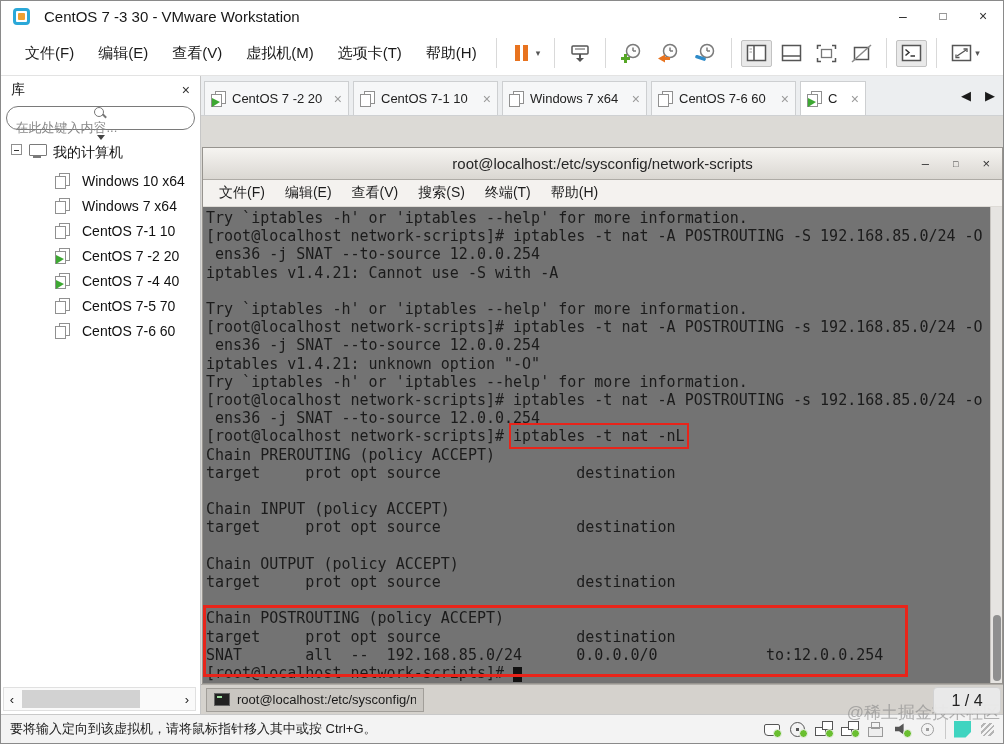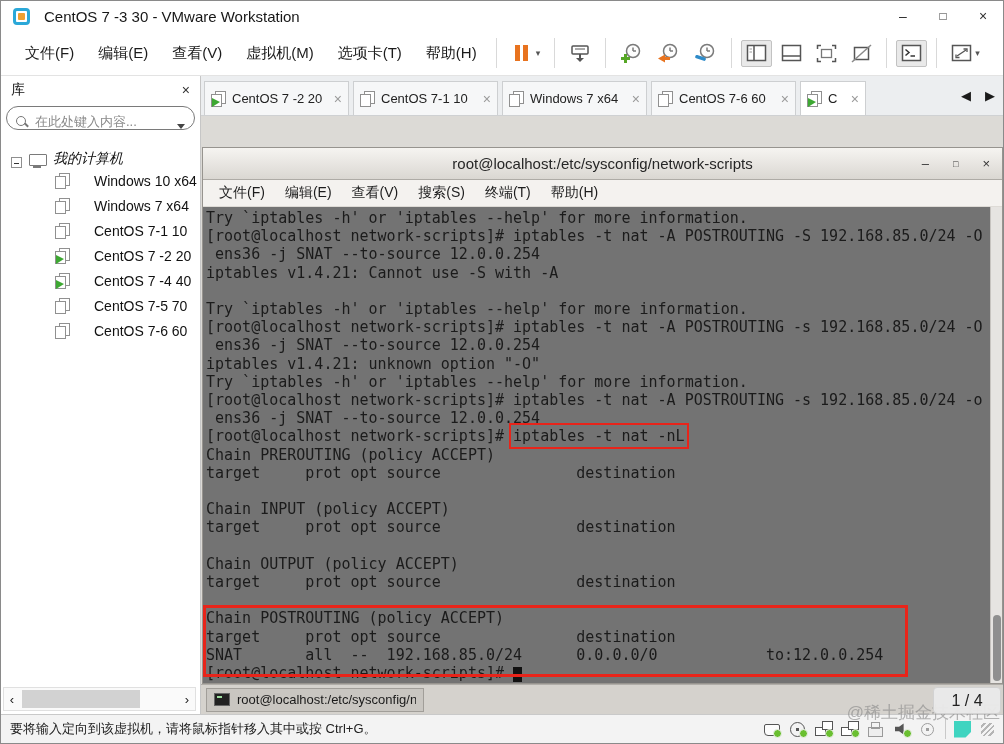--- a/index.html
+++ b/index.html
@@ -34,35 +34,35 @@
   .vmicon .sq::before{content:'';position:absolute;left:4px;top:0;width:9px;height:11px;border:1px solid #909090;background:#fff;}
   .vmicon .sq::after{content:'';position:absolute;left:0;top:3px;width:9px;height:11px;border:1px solid #909090;background:#fff;}
   .vmicon .play{display:none;position:absolute;left:1px;bottom:-1px;width:0;height:0;border-left:8px solid #3da832;border-top:4px solid transparent;border-bottom:5px solid transparent;}
   .running .vmicon .play{display:block;}
   .tabnav{margin-left:auto;margin-right:8px;align-self:center;display:flex;gap:14px;font-size:13px;color:#1a1a1a;}
 
   
   .sidebar{position:absolute;left:0;top:75px;width:200px;bottom:29px;background:#fff;border-right:1px solid #c6c6c6;}
   .sb-header{height:28px;display:flex;align-items:center;padding:0 10px;font-size:14px;color:#111;}
   .sb-close{margin-left:auto;color:#333;font-size:14px;}
-  .sb-search{margin:2px 5px 6px 5px;height:24px;border:1px solid #7a7a7a;border-radius:12px;display:flex;align-items:flex-end;padding:0 9px;background:#fff;}
+  .sb-search{margin:2px 5px 6px 5px;height:24px;border:1px solid #7a7a7a;border-radius:12px;display:flex;align-items:center;padding:0 9px;background:#fff;flex-direction:column;}
   .mag{position:relative;width:13px;height:13px;flex:none;}
   .mag::before{content:'';position:absolute;left:0;top:0;width:8px;height:8px;border:1.5px solid #777;border-radius:50%;}
   .mag::after{content:'';position:absolute;left:8px;top:8px;width:5px;height:1.8px;background:#777;transform:rotate(45deg);}
   .sb-search input{border:none;outline:none;flex:1;font-size:13px;color:#444;margin-left:6px;min-width:0;background:transparent;font-family:inherit;}
   .sb-search input::placeholder{color:#8a8a8a;}
   .sb-caret{width:0;height:0;border-left:4px solid transparent;border-right:4px solid transparent;border-top:5px solid #444;}
   .tree{padding-top:8px;font-size:14px;color:#111;}
-  .tree-root{display:flex;align-items:flex-end;height:24px;padding-left:10px;gap:7px;font-style:italic;}
+  .tree-root{display:flex;align-items:flex-start;height:24px;padding-left:10px;gap:7px;}
   .expander{width:11px;height:11px;border:1px solid #8f8f8f;position:relative;background:#fff;flex:none;}
   .expander::after{content:'';position:absolute;left:2px;top:4.5px;width:5px;height:1px;background:#333;}
   .monitor{width:17px;height:14px;position:relative;flex:none;}
   .monitor::before{content:'';position:absolute;left:0;top:0;width:16px;height:10px;border:1.5px solid #7a7a7a;border-radius:1px;background:#fff;}
   .monitor::after{content:'';position:absolute;left:4px;bottom:0;width:8px;height:2px;background:#7a7a7a;}
-  .sb-item{display:flex;align-items:center;height:25px;margin-left:50px;padding-left:4px;gap:24px;}
+  .sb-item{display:flex;align-items:center;height:25px;margin-left:50px;padding-left:4px;gap:12px;}
   .sb-item.selected{background:#ebebeb;}
   .sb-item .lbl{white-space:nowrap;overflow:hidden;}
   .sb-hscroll{position:absolute;left:2px;right:4px;bottom:3px;height:24px;background:#fafafa;border:1px solid #e0e0e0;display:flex;align-items:center;}
   .sb-hs-arrow{width:16px;text-align:center;font-size:13px;color:#222;}
   .sb-hs-thumb{height:18px;width:118px;background:#d2d2d2;margin-left:2px;}
   .sb-hs-spacer{flex:1;}
 
   
   .vmarea{position:absolute;left:200px;top:115px;right:0;bottom:29px;background:#dcdad6;}
   .gnomebar{height:30px;background:#e9e7e4;border-bottom:1px solid #b6b3ae;display:flex;align-items:center;padding:0 10px;font-size:15px;color:#1a1a1a;}

